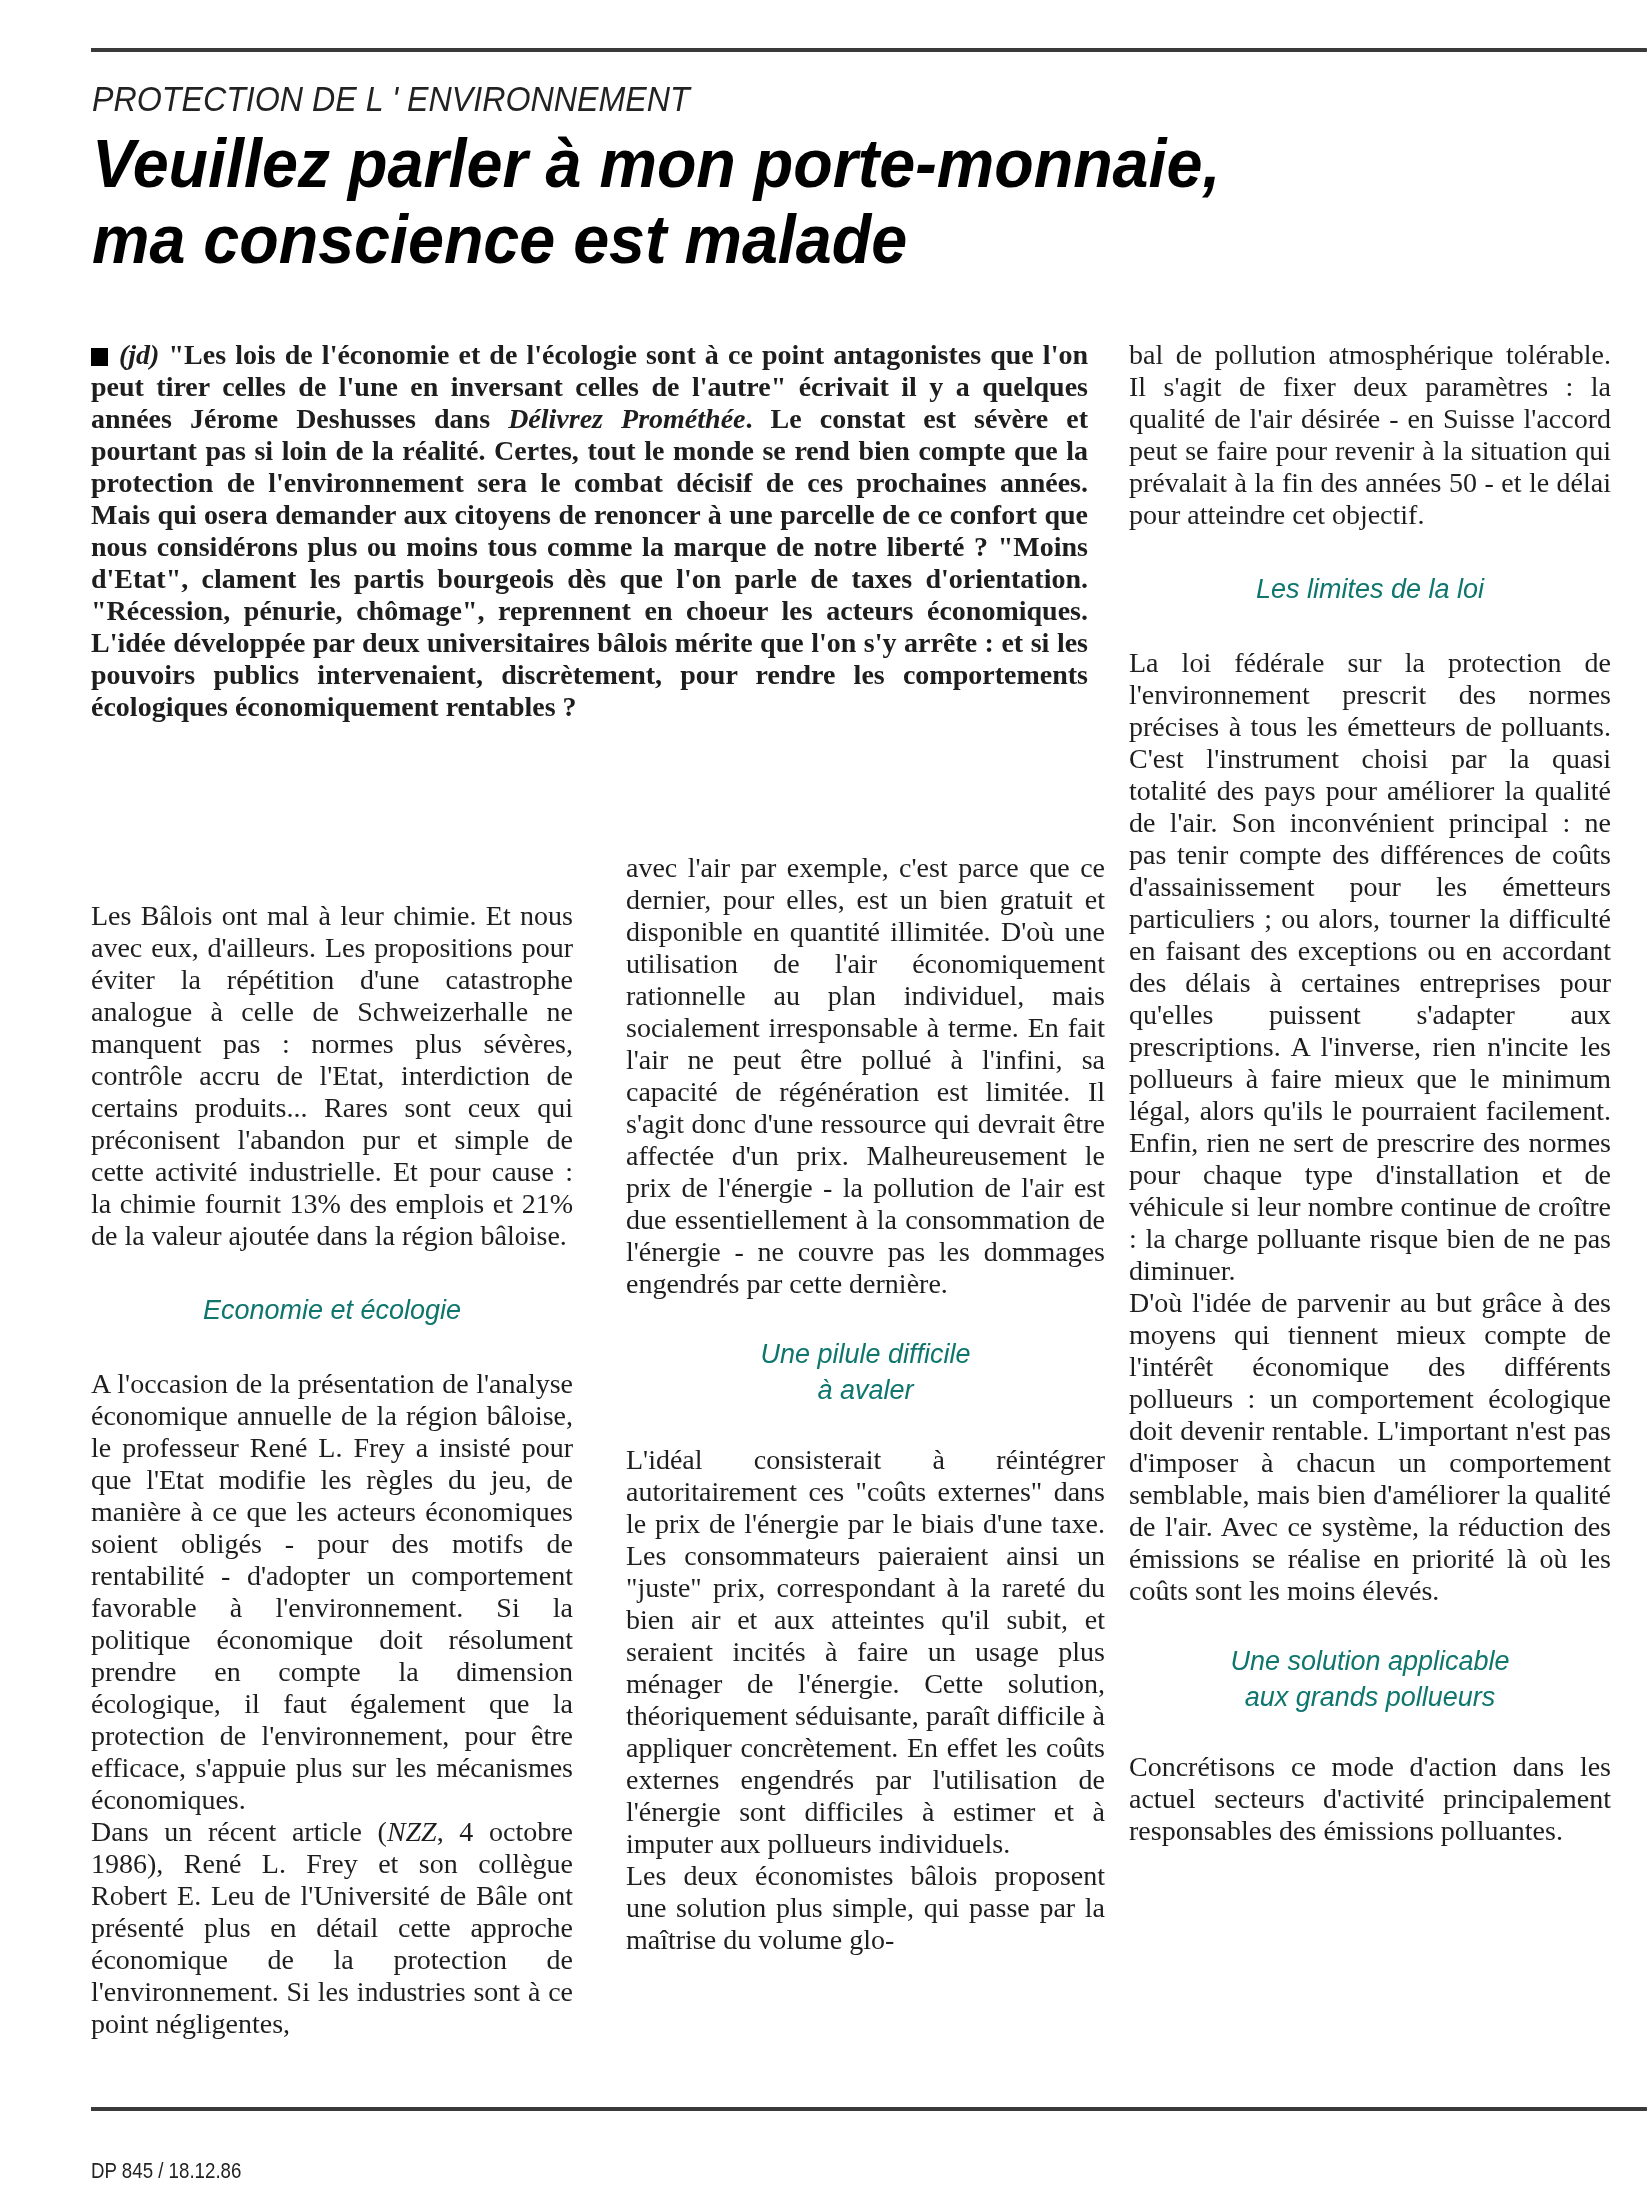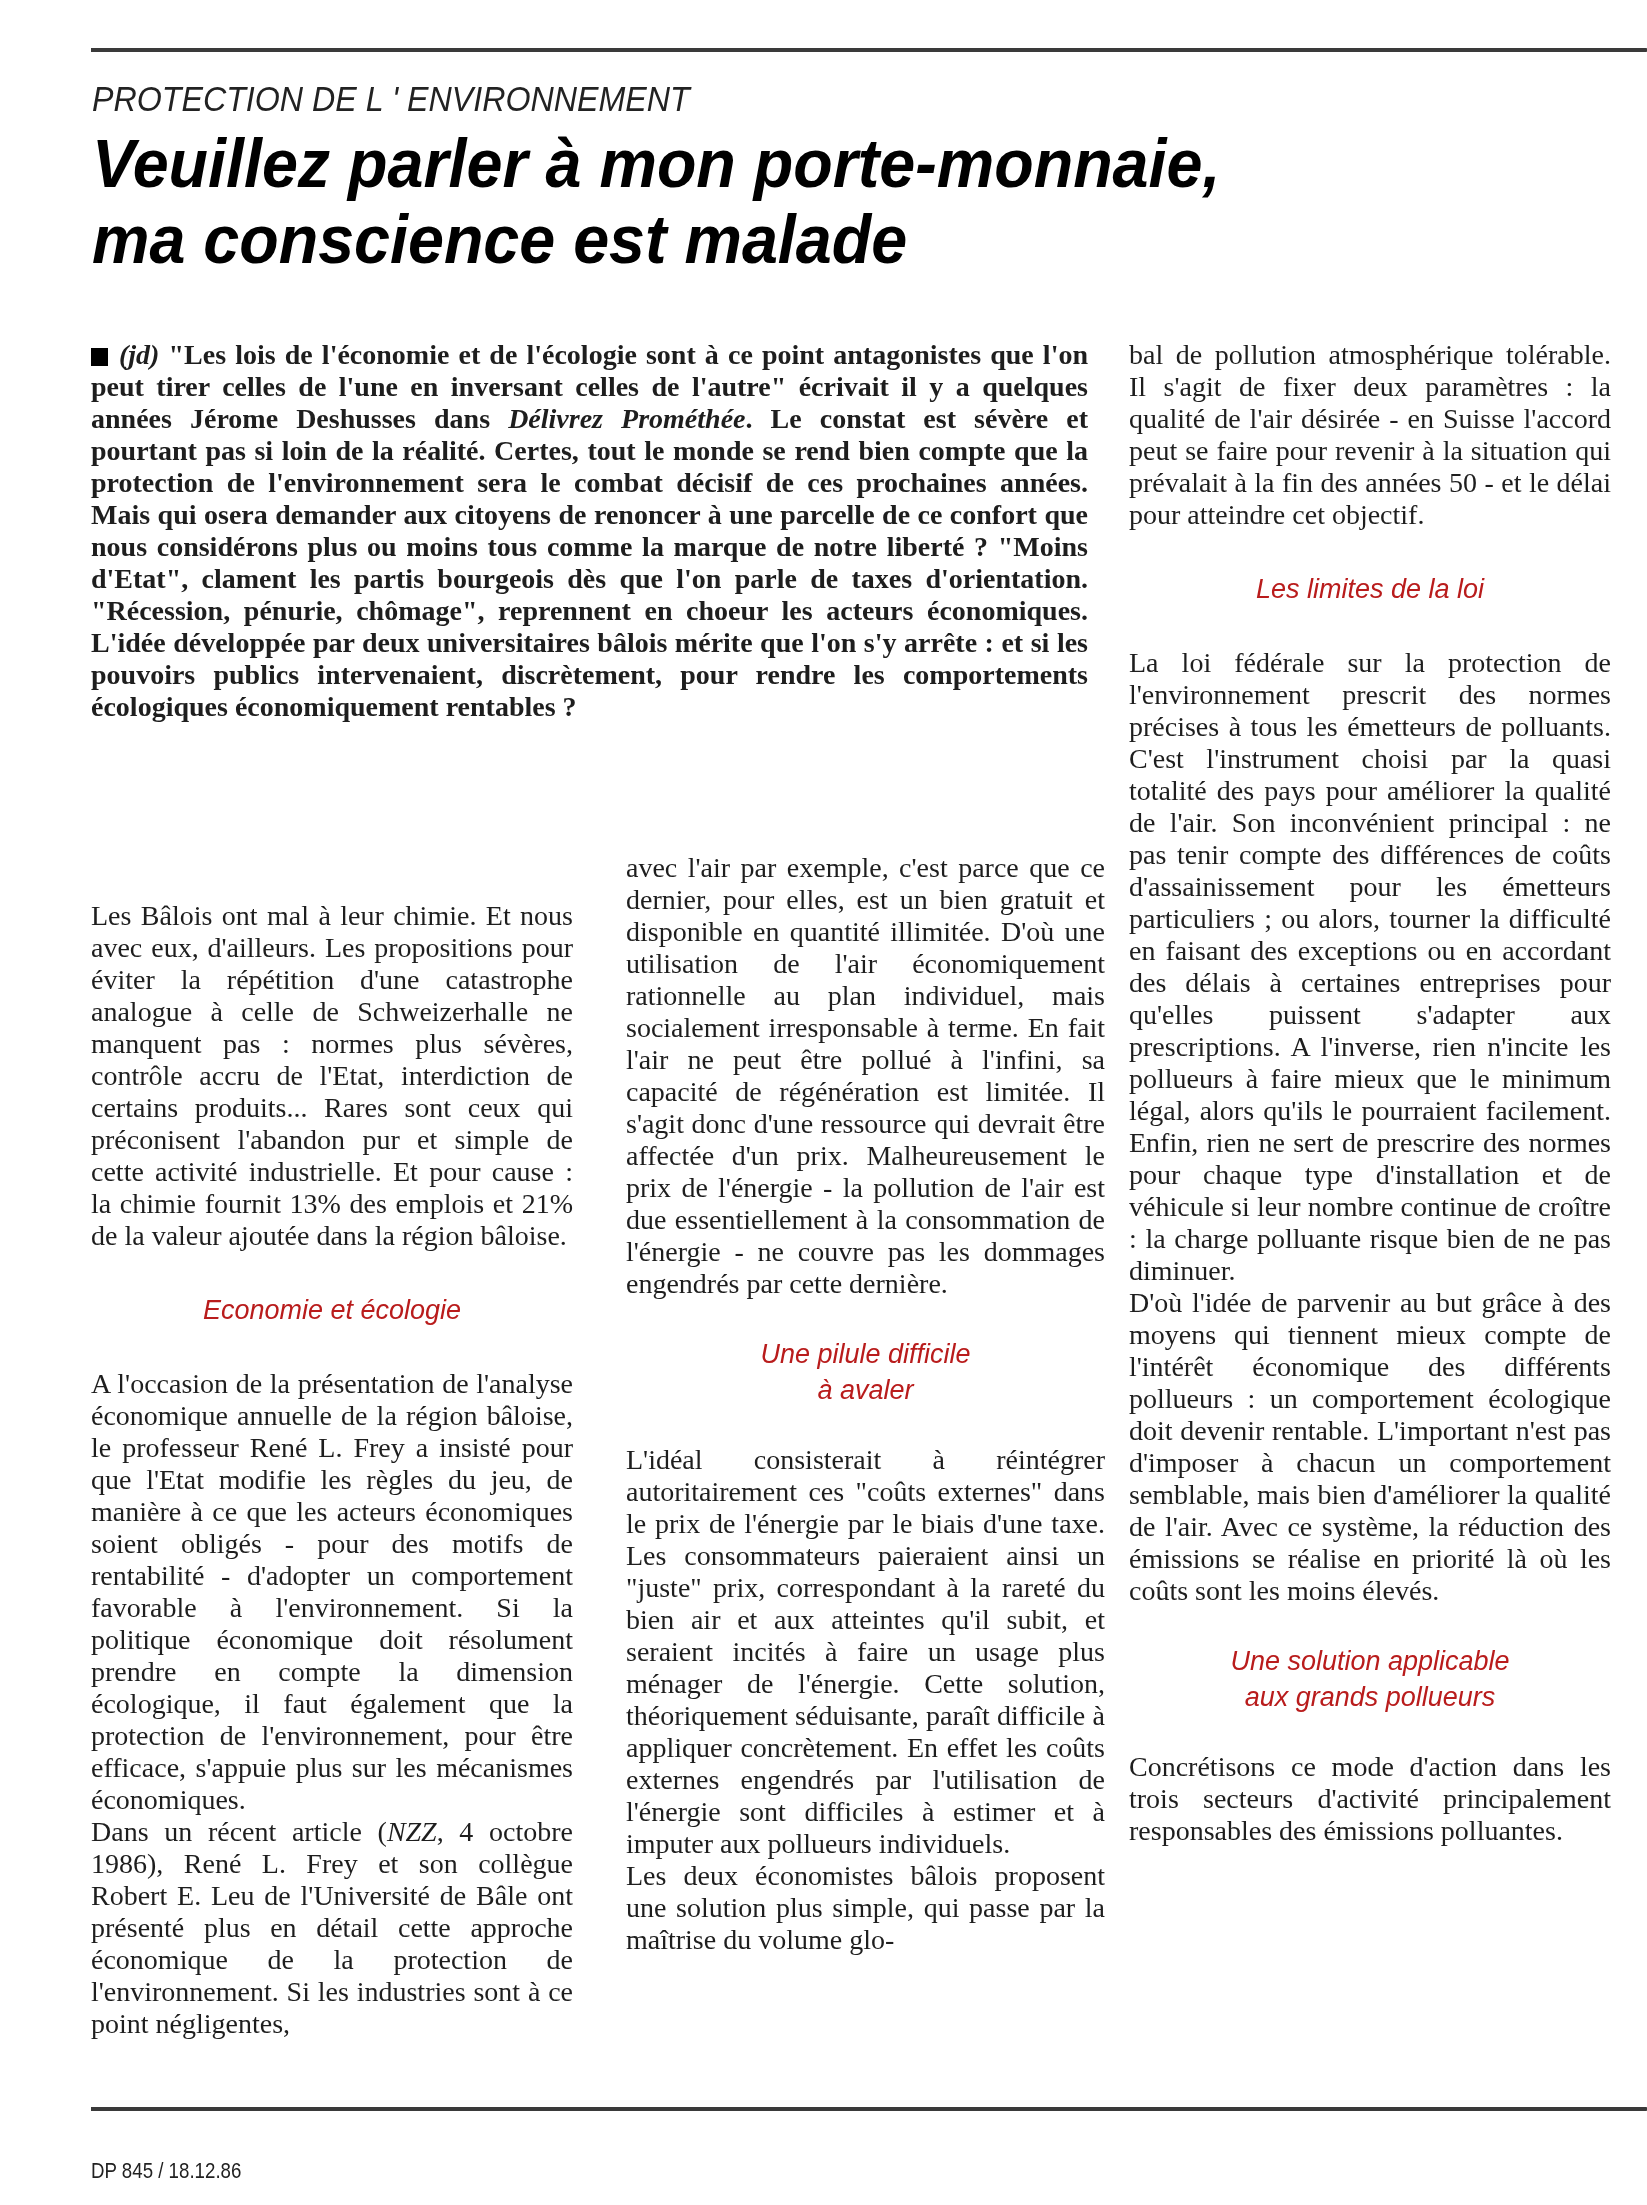--- a/index.html
+++ b/index.html
@@ -10,21 +10,21 @@
   .kicker{position:absolute;left:92px;top:79px;font-family:"Liberation Sans",sans-serif;font-style:italic;font-size:35px;letter-spacing:0px;color:#222;transform:scaleX(0.92);transform-origin:left;white-space:nowrap;}
   .headline{position:absolute;left:92px;top:125px;font-family:"Liberation Sans",sans-serif;font-style:italic;font-weight:bold;font-size:68px;line-height:76px;color:#000;transform:scaleX(0.95);transform-origin:left;white-space:nowrap;}
   .serif{font-family:"Liberation Serif",serif;font-size:28px;line-height:32px;text-align:justify;color:#1e1e1e;}
   .lead{position:absolute;left:91px;top:339px;width:997px;font-weight:bold;font-size:28px;line-height:32px;}
   .lead .square{display:inline-block;width:16.5px;height:18px;background:#000;margin-right:11.5px;vertical-align:-1.6px;}
   .col{position:absolute;}
   .col1{left:91px;top:852px;width:482px;margin-top:48px;}
   .col2{left:610px;top:852px;width:479px;margin-left:16px;}
   .col3{left:1129px;top:339px;width:482px;}
   .col p{margin:0;}
-  .subhead{font-family:"Liberation Sans",sans-serif;font-style:italic;font-size:27px;line-height:36px;text-align:center;color:#b91c1c;margin:40px 0 40px 0;}
+  .subhead{font-family:"Liberation Sans",sans-serif;font-style:italic;font-size:27px;line-height:36px;text-align:center;color:#0f766e;margin:40px 0 40px 0;}
   .subhead.two{margin:36px 0 36px 0;}
   .footer{position:absolute;left:91px;top:2158px;font-family:"Liberation Sans",sans-serif;font-size:22px;color:#222;transform:scaleX(0.85);transform-origin:left;}
   em{font-style:italic;}
 </style>
 </head>
 <body>
 
 <div class="rule top"></div>
 
 <div class="kicker">PROTECTION DE L ' ENVIRONNEMENT</div>
@@ -57,19 +57,19 @@
 
 <div class="col col3 serif">
   <p>bal de pollution atmosphérique tolérable. Il s'agit de fixer deux paramètres : la qualité de l'air désirée - en Suisse l'accord peut se faire pour revenir à la situation qui prévalait à la fin des années 50 - et le délai pour atteindre cet objectif.</p>
   <div class="subhead">Les limites de la loi</div>
   <p>La loi fédérale sur la protection de l'environnement prescrit des normes précises à tous les émetteurs de polluants. C'est l'instrument choisi par la quasi totalité des pays pour améliorer la qualité de l'air. Son inconvénient principal : ne pas tenir compte des différences de coûts d'assainissement pour les émetteurs particuliers ; ou alors, tourner la difficulté en faisant des exceptions ou en accordant des délais à certaines entreprises pour qu'elles puissent s'adapter aux prescriptions. A l'inverse, rien n'incite les pollueurs à faire mieux que le minimum légal, alors qu'ils le pourraient facilement. Enfin, rien ne sert de prescrire des normes pour chaque type d'installation et de véhicule si leur nombre continue de croître : la charge polluante risque bien de ne pas diminuer.</p>
   <p>D'où l'idée de parvenir au but grâce à des moyens qui tiennent mieux compte de l'intérêt économique des différents pollueurs : un comportement écologique doit devenir rentable. L'important n'est pas d'imposer à chacun un comportement semblable, mais bien d'améliorer la qualité de l'air. Avec ce système, la réduction des émissions se réalise en priorité là où les coûts sont les moins élevés.</p>
   <div class="subhead two">
     <div>Une solution applicable</div>
     <div>aux grands pollueurs</div>
   </div>
-  <p>Concrétisons ce mode d'action dans les trois secteurs d'activité principalement responsables des émissions polluantes.</p>
+  <p>Concrétisons ce mode d'action dans les actuel secteurs d'activité principalement responsables des émissions polluantes.</p>
 </div>
 
 <div class="rule bottom"></div>
 
 <div class="footer">DP 845 / 18.12.86</div>
 
 
 </body></html>

